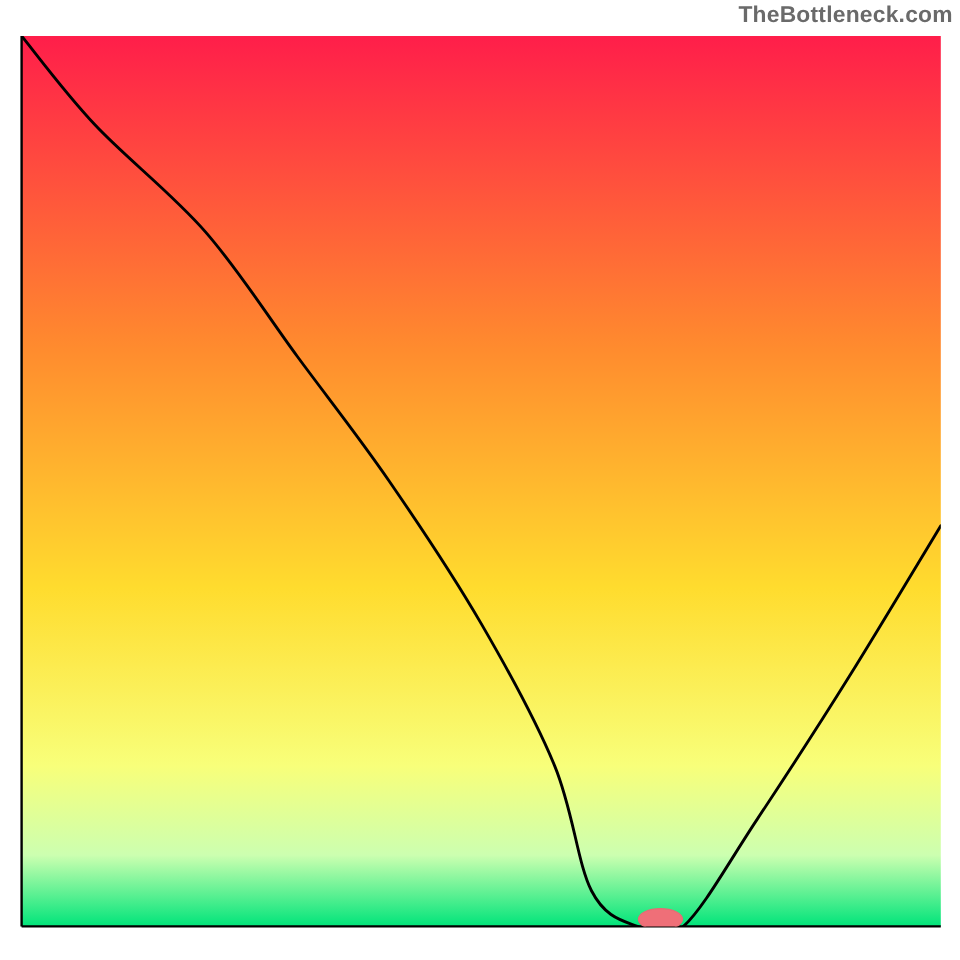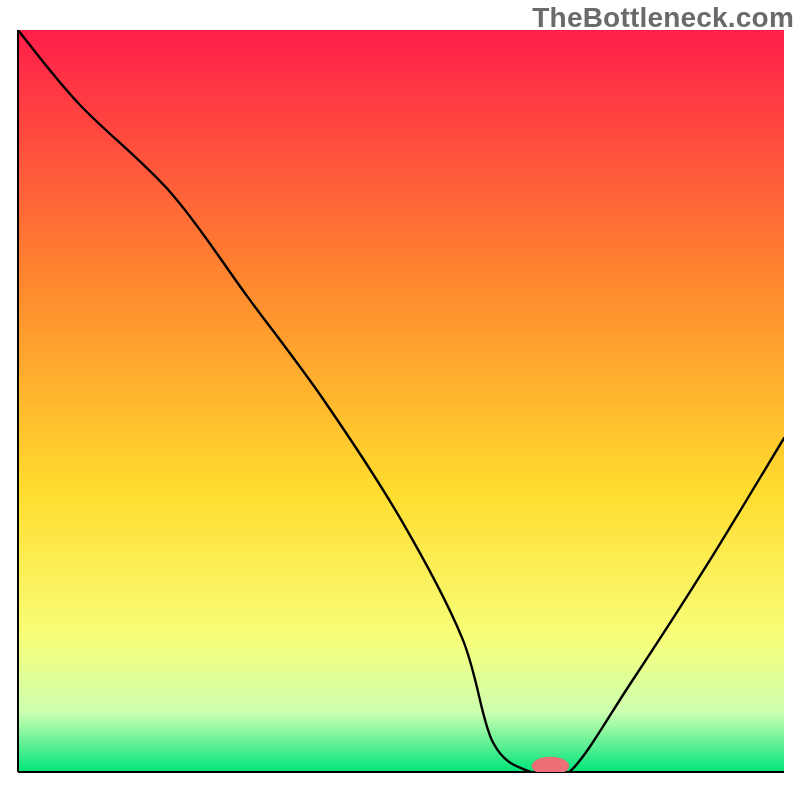--- a/index.html
+++ b/index.html
@@ -13,21 +13,21 @@
   }
   .stage {
     position: relative;
     width: 800px;
     height: 800px;
   }
   .watermark {
     position: absolute;
     top: 2px;
     right: 6px;
-    font-size: 28px;
+    font-size: 19px;
     font-weight: 600;
     color: #6a6a6a;
     letter-spacing: 0.2px;
     user-select: none;
   }
   svg.plot {
     position: absolute;
     inset: 0;
     width: 800px;
     height: 800px;

